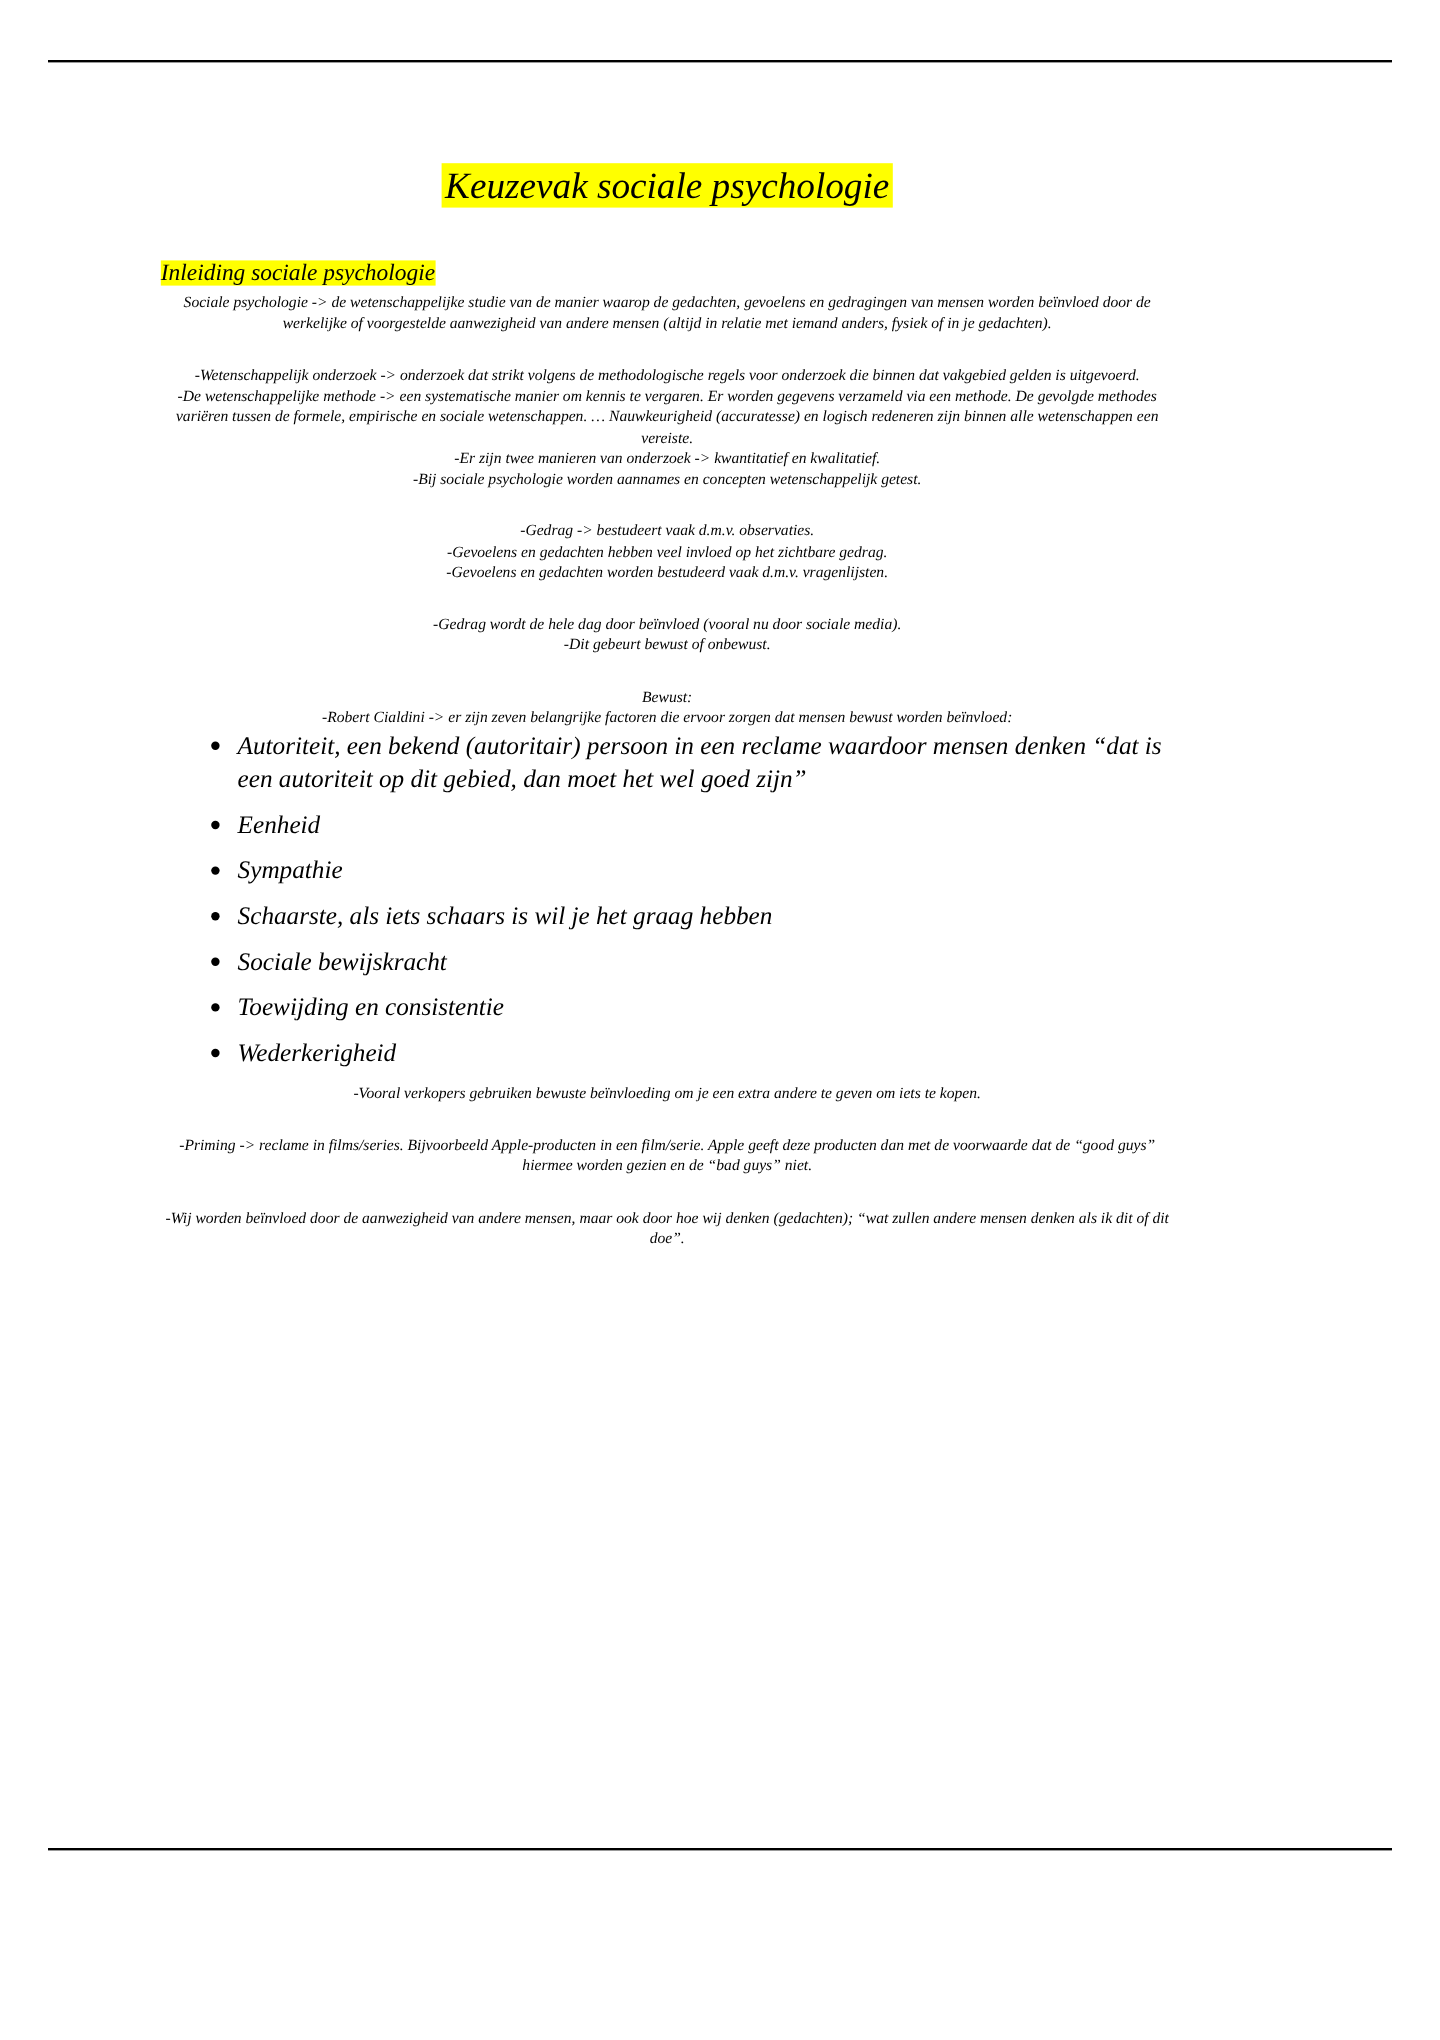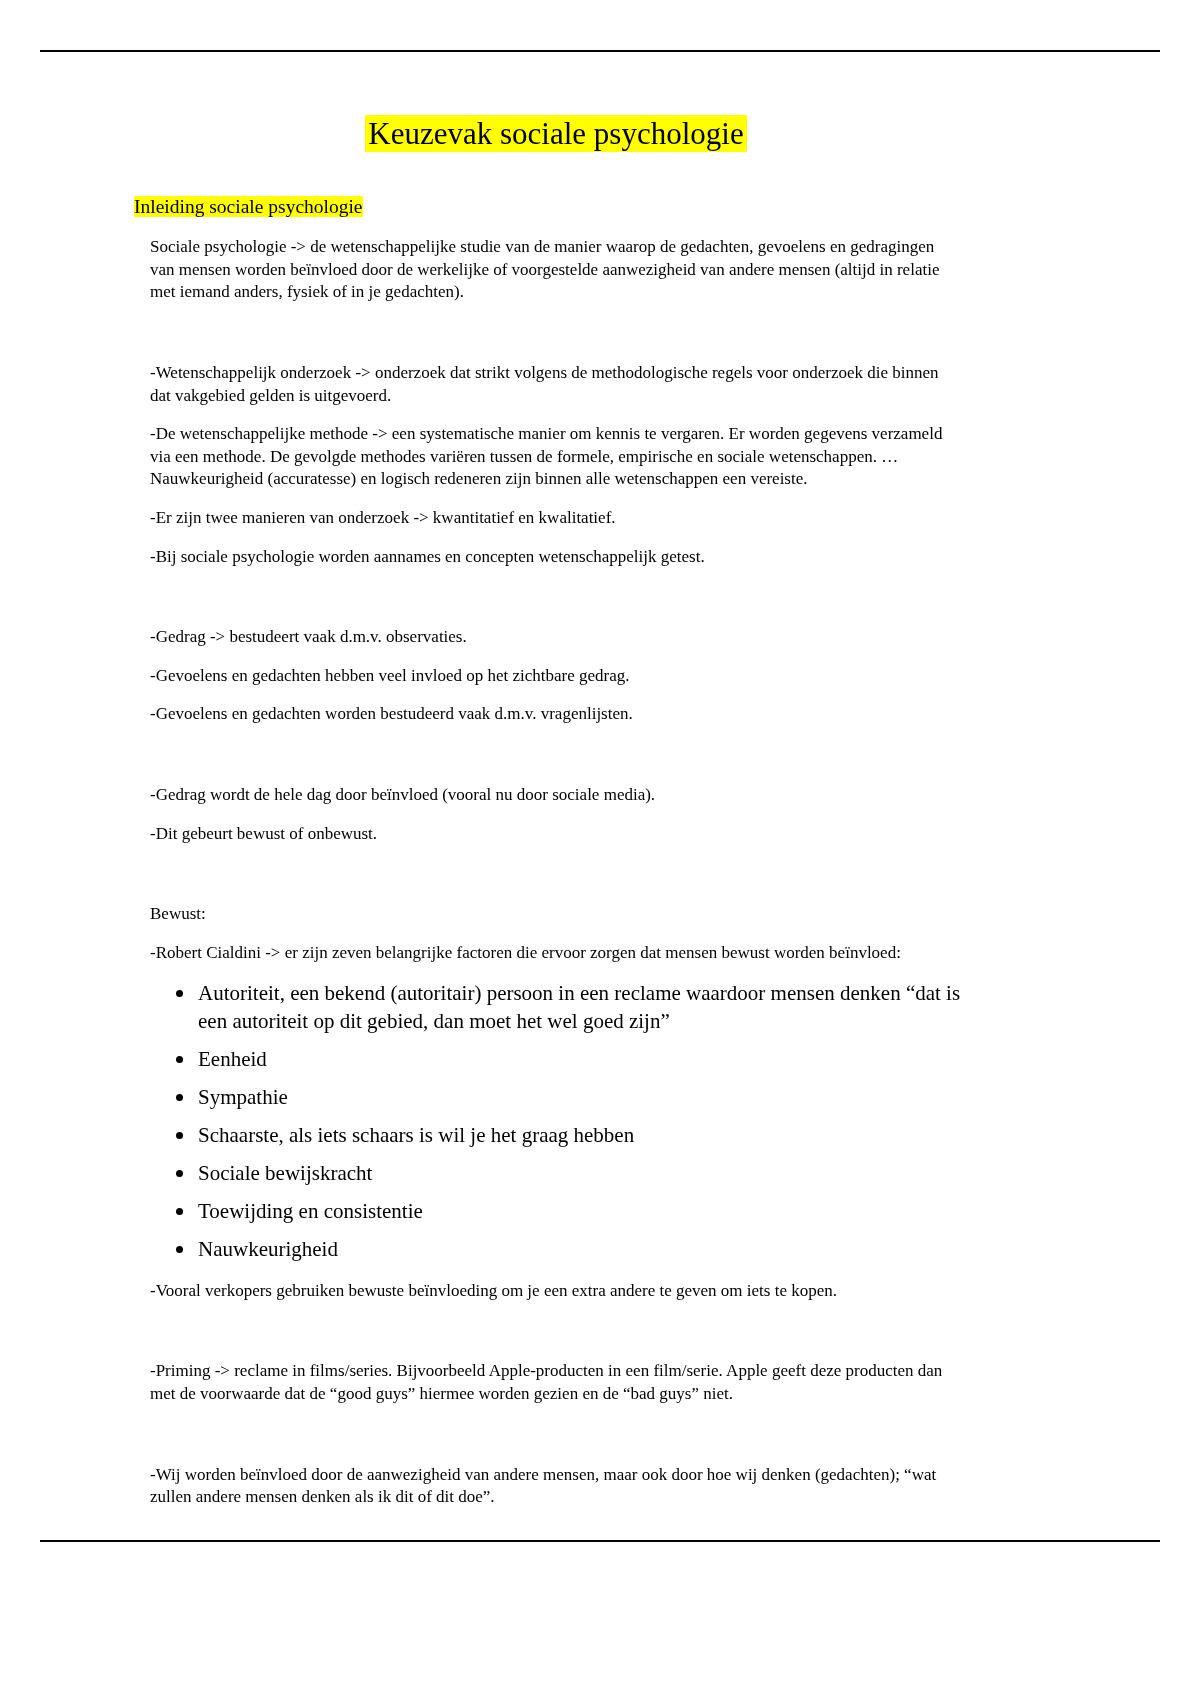--- a/index.html
+++ b/index.html
@@ -28,22 +28,23 @@
     right: 40px;
     height: 2px;
     background: #000;
   }
   .rule-top { top: 50px; }
   .rule-bottom { top: 1540px; }
 
   .content {
     position: absolute;
     left: 134px;
-    top: 115px;
+    top: 136px;
     width: 844px;
+    font-style: italic;
   }
 
   h1.doc-title {
     font-size: 31px;
     font-weight: normal;
     text-align: center;
     margin: 0 0 42px 0;
     line-height: 1.2;
   }
   h1.doc-title span.hl {
@@ -55,24 +56,24 @@
     font-size: 19.5px;
     line-height: 1.33;
     margin: 0 0 2px 0;
   }
   .section-head span.hl {
     background: #ffff00;
     margin-top: 28px;
   }
 
   p.para {
-    font-size: 17px;
+    font-size: 13px;
     line-height: 1.33;
-    margin: 16px;
-    text-align: left;
+    margin: 0;
+    text-align: center;
   }
   .gap {
     height: 26px;
   }
 
   ul.bullets {
     list-style: none;
     margin: 2px 0 0 0;
     padding: 0;
   }
@@ -133,21 +134,21 @@
     <p class="para">Bewust:</p>
     <p class="para">-Robert Cialdini -&gt; er zijn zeven belangrijke factoren die ervoor zorgen dat mensen bewust worden beïnvloed:</p>
 
     <ul class="bullets">
       <li>Autoriteit, een bekend (autoritair) persoon in een reclame waardoor mensen denken “dat is een autoriteit op dit gebied, dan moet het wel goed zijn”</li>
       <li>Eenheid</li>
       <li>Sympathie</li>
       <li>Schaarste, als iets schaars is wil je het graag hebben</li>
       <li>Sociale bewijskracht</li>
       <li>Toewijding en consistentie</li>
-      <li>Nauwkeurigheid</li>
+      <li>Wederkerigheid</li>
     </ul>
 
     <p class="para">-Vooral verkopers gebruiken bewuste beïnvloeding om je een extra andere te geven om iets te kopen.</p>
 
     <div class="gap"></div>
 
     <p class="para">-Priming -&gt; reclame in films/series. Bijvoorbeeld Apple-producten in een film/serie. Apple geeft deze producten dan met de voorwaarde dat de “good guys” hiermee worden gezien en de “bad guys” niet.</p>
 
     <div class="gap"></div>
 

